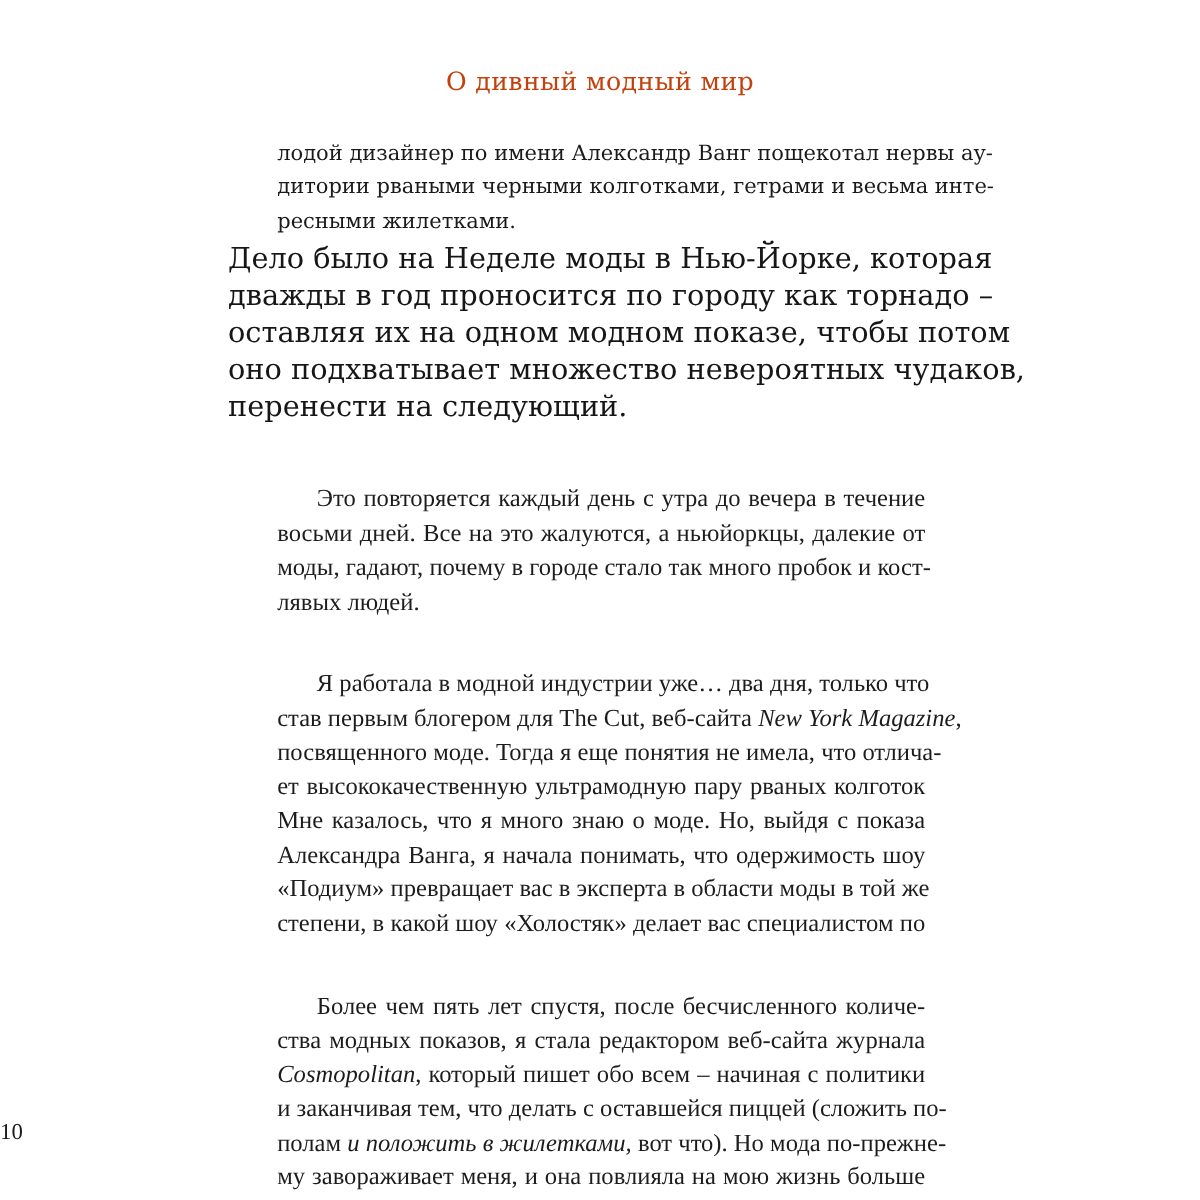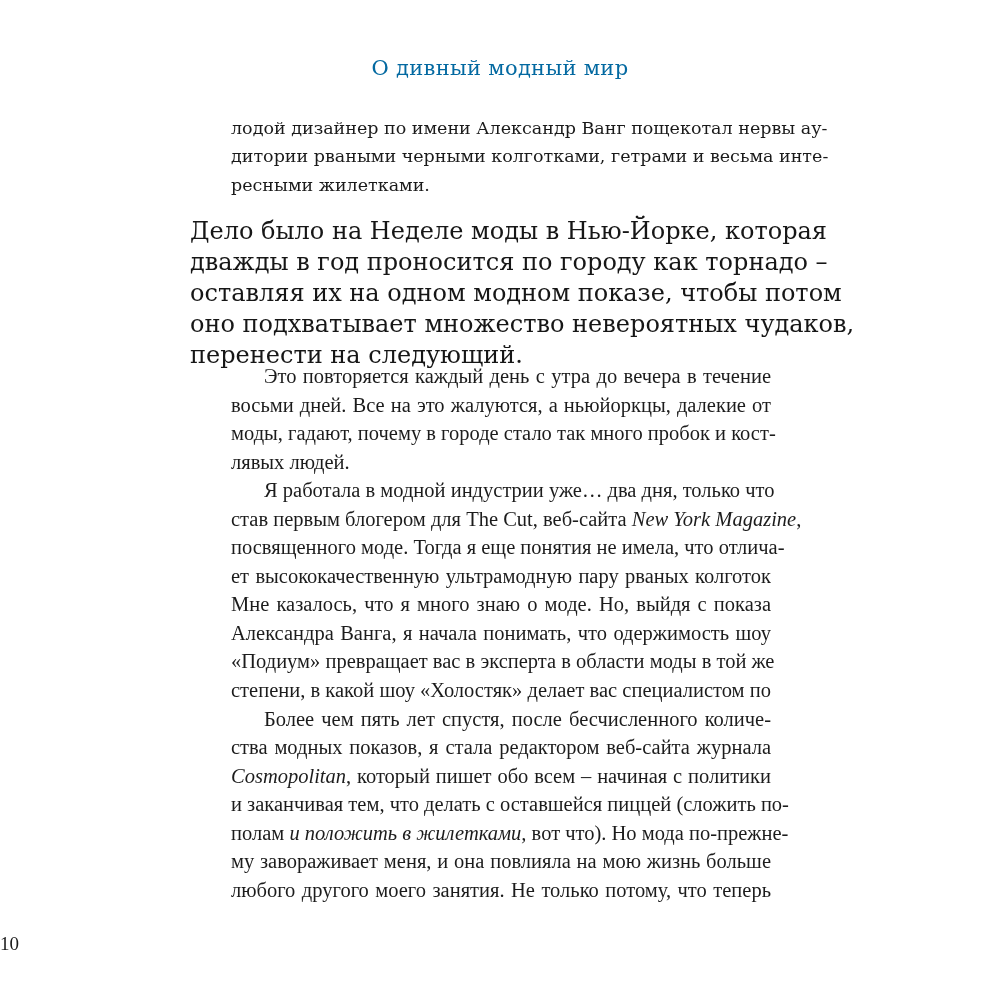--- a/index.html
+++ b/index.html
@@ -16,21 +16,21 @@
     }
     .running-header {
       position: absolute;
       top: 56px;
       left: 0;
       width: 1000px;
       text-align: center;
       font-family: "DejaVu Serif", serif;
       font-size: 21px;
       letter-spacing: 0.3px;
-      color: #0369a1;
+      color: #c2410c;
     }
     .continuation {
       position: absolute;
       top: 114px;
       left: 231px;
       width: 540px;
       font-family: "DejaVu Serif", serif;
       font-size: 17.5px;
       line-height: 28.3px;
       color: #1a1a1a;
@@ -48,38 +48,38 @@
     }
     .pull-quote {
       position: absolute;
       top: 200px;
       left: 190px;
       width: 620px;
       font-family: "DejaVu Serif", serif;
       font-size: 24px;
       line-height: 31px;
       color: #161616;
-      margin-top: 16px;
     }
     .pull-quote .line {
       display: block;
       white-space: nowrap;
     }
     .body-text {
       position: absolute;
       top: 362px;
       left: 231px;
       width: 540px;
       font-family: "Liberation Serif", serif;
       font-size: 20.5px;
       line-height: 28.55px;
       color: #1c1c1c;
     }
     .body-text .line.indent {
       text-indent: 33px;
+      margin-top: 40px;
     }
     .body-text em {
       font-style: italic;
     }
     .page-number {
       position: absolute;
       top: 933px;
       left: 0;
       width: 1000px;
       text-align: left;

